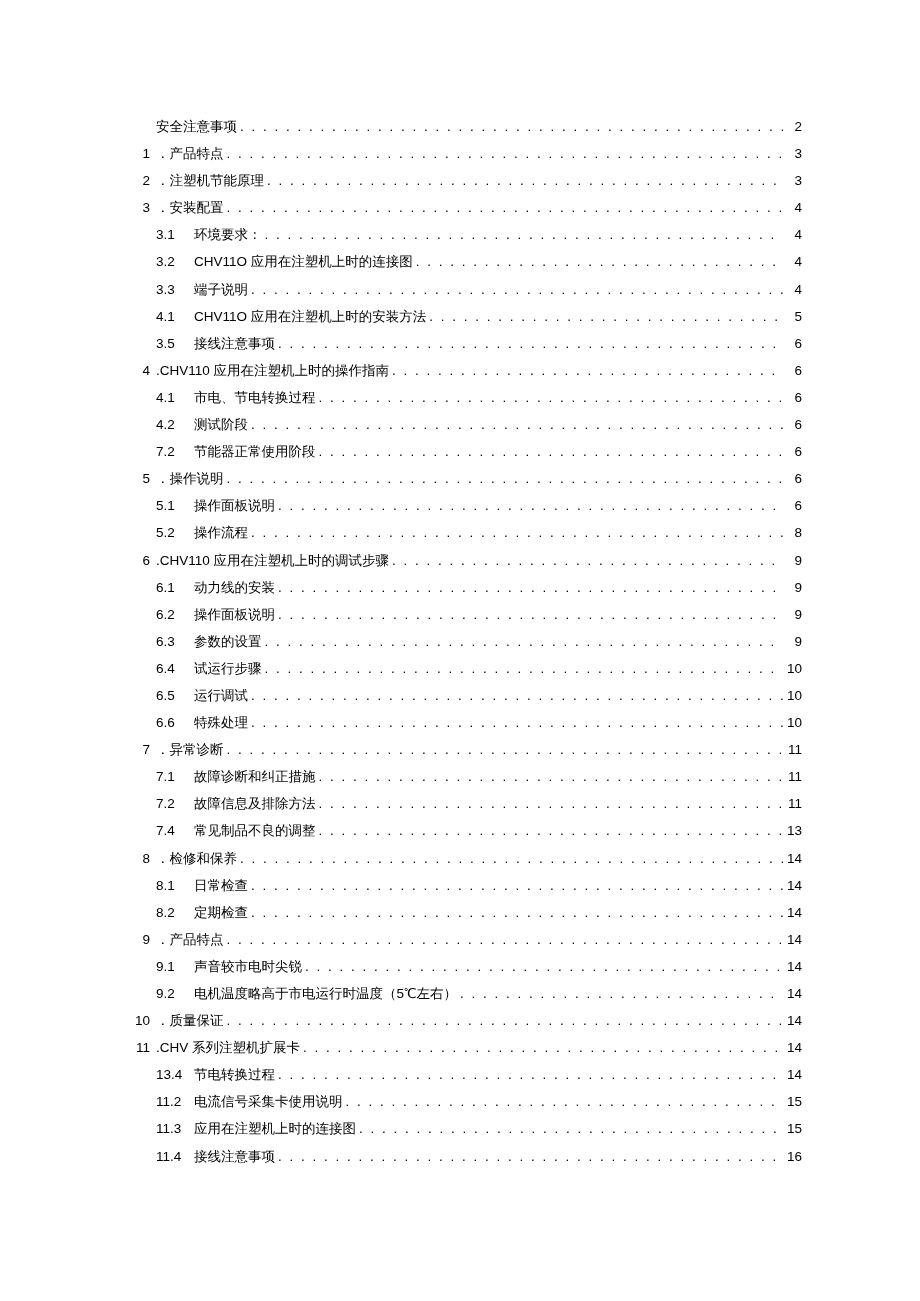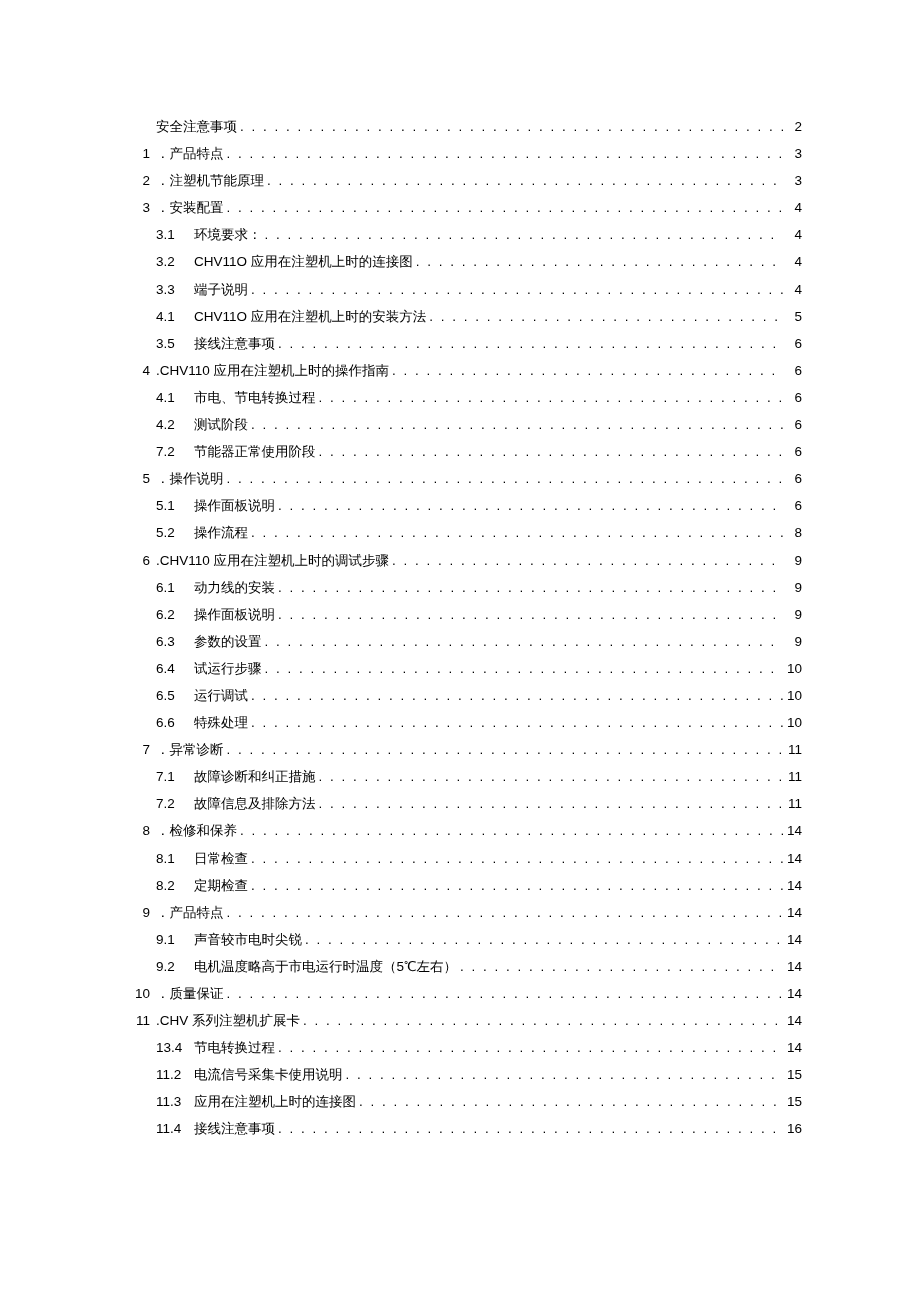--- a/index.html
+++ b/index.html
@@ -220,20 +220,27 @@
       <span class="page">11</span>
     </div>
     <div class="toc-row">
       <span class="indent"></span>
       <span class="sub-num-col">7.2</span>
       <span class="title">故障信息及排除方法</span>
       <span class="dots"></span>
       <span class="page">11</span>
     </div>
     <div class="toc-row">
+      <span class="indent"></span>
+      <span class="sub-num-col">7.4</span>
+      <span class="title">常见制品不良的调整</span>
+      <span class="dots"></span>
+      <span class="page">13</span>
+    </div>
+    <div class="toc-row">
       <span class="num-col">8</span>
       <span class="title">．检修和保养</span>
       <span class="dots"></span>
       <span class="page">14</span>
     </div>
     <div class="toc-row">
       <span class="indent"></span>
       <span class="sub-num-col">8.1</span>
       <span class="title">日常检查</span>
       <span class="dots"></span>

